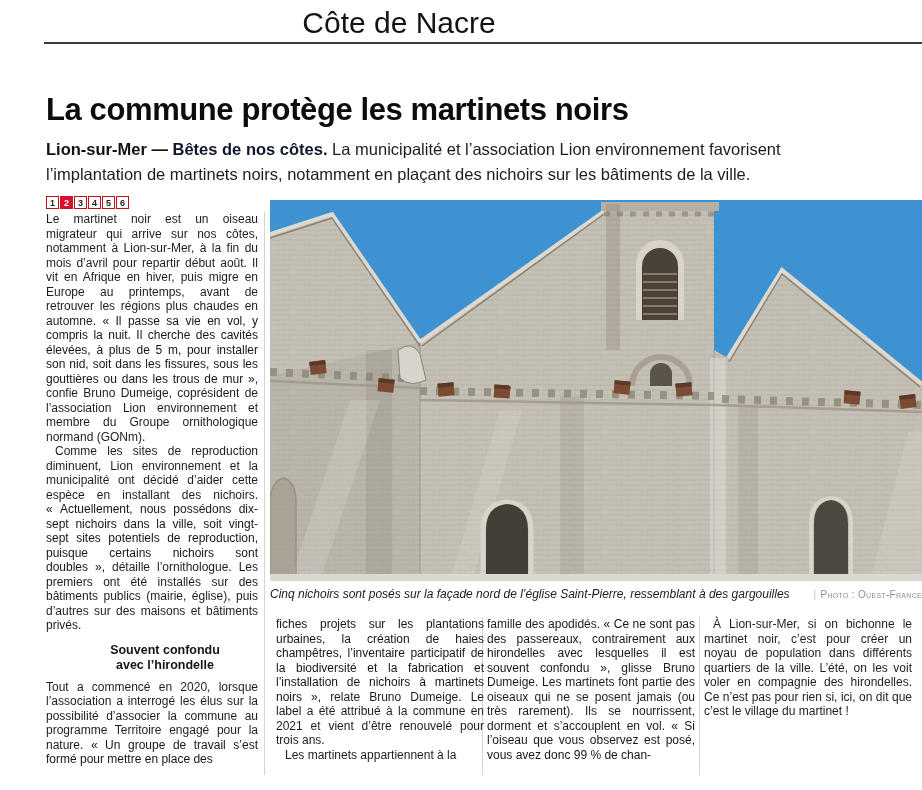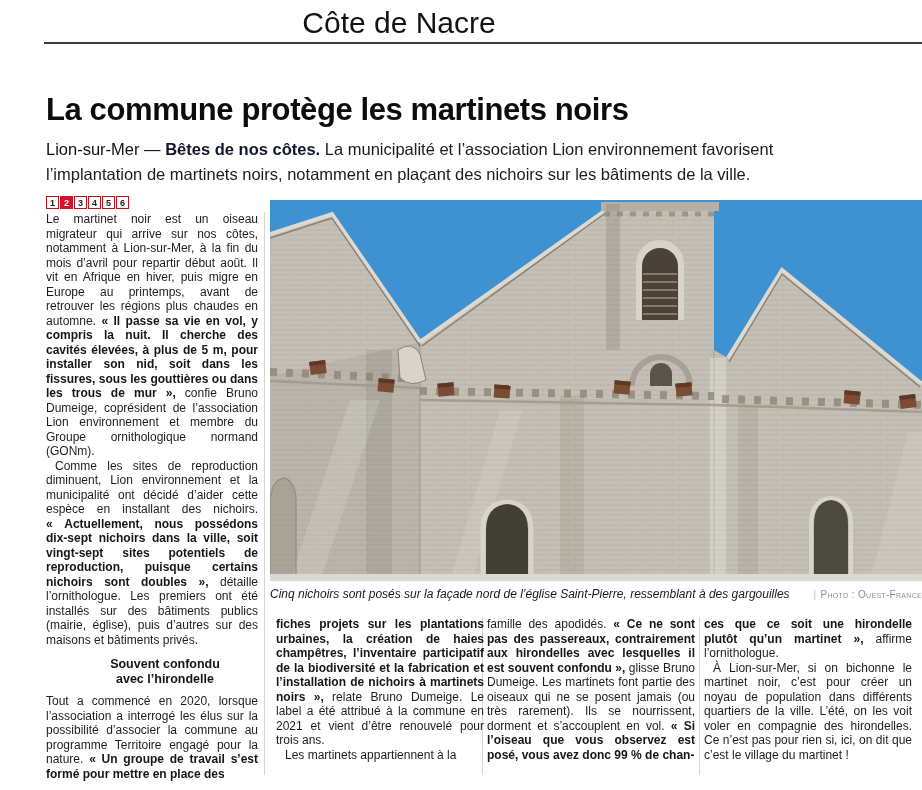--- a/index.html
+++ b/index.html
@@ -8,33 +8,33 @@
 
   .section-title{position:absolute;top:6px;left:17px;width:764px;text-align:center;
                  font-size:30px;font-weight:400;color:#121212;letter-spacing:0;}
   .top-rule{position:absolute;top:42px;left:44px;width:878px;height:2px;background:#3c3c3c;}
 
   .headline{position:absolute;top:92px;left:46px;margin:0;font-size:31px;font-weight:bold;
             color:#0c0c0c;letter-spacing:-0.4px;white-space:nowrap;}
 
   .standfirst{position:absolute;top:137px;left:46px;width:830px;font-size:16.5px;
               line-height:25px;color:#1c1c1c;}
-  .sf-loc{font-weight:normal;color:#111;}
+  .sf-loc{font-weight:bold;color:#111;}
   .sf-rubric{font-weight:bold;color:#0f172a;}
 
   .pagination{position:absolute;top:196px;left:46px;display:flex;gap:1px;}
   .pagebox{width:11px;height:11px;border:1px solid #c3101f;display:flex;align-items:center;
            justify-content:center;font-size:9px;font-weight:bold;color:#25211f;background:#fff;}
   .pagebox.active{background:#d6112d;border-color:#d6112d;color:#fff;}
 
   .body-text{font-size:12px;line-height:14.5px;text-align:justify;color:#1d1d1d;
              hyphens:auto;-webkit-hyphens:auto;}
   .body-text p{margin:0;}
   .body-text p.indent{text-indent:9px;}
-  .bq{font-weight:bold;color:#161616;}
+  .bq{font-weight:normal;color:#161616;}
 
   .col-left{position:absolute;top:212px;left:46px;width:212px;}
   .crosshead{margin:10px 0 7px 0;padding-left:26px;font-size:12.5px;line-height:15px;
              font-weight:bold;text-align:center;color:#151515;}
 
   .col-rule{position:absolute;width:1px;background:#d4d4d4;}
   .rule-a{left:264px;top:212px;height:563px;}
   .rule-b{left:482px;top:617px;height:158px;}
   .rule-c{left:699px;top:617px;height:158px;}
 
@@ -189,17 +189,16 @@
   <div class="bcol bcol1 body-text">
     <p><span class="bq">fiches projets sur les plantations urbaines, la création de haies champêtres, l’inventaire participatif de la biodiversité et la fabrication et l’installation de nichoirs à martinets noirs&nbsp;», </span><span>relate Bruno Dumeige. Le label a été attribué à la commune en 2021 et vient d’être renouvelé pour trois ans.</span></p>
     <p class="indent"><span>Les martinets appartiennent à la</span></p>
   </div>
 
   <div class="bcol bcol2 body-text">
     <p><span>famille des apodidés. </span><span class="bq">«&nbsp;Ce ne sont pas des passereaux, contrairement aux hirondelles avec lesquelles il est souvent confondu&nbsp;», </span><span>glisse Bruno Dumeige. Les martinets font partie des oiseaux qui ne se posent jamais (ou très rarement). Ils se nourrissent, dorment et s’accouplent en vol. </span><span class="bq">«&nbsp;Si l’oiseau que vous observez est posé, vous avez donc 99&nbsp;% de chan-</span></p>
   </div>
 
   <div class="bcol bcol3 body-text">
-    <p><span class="bq">ces que ce soit une hirondelle plutôt qu’un martinet&nbsp;», </span><span>affirme l’ornithologue.</span></p>
     <p class="indent"><span>À Lion-sur-Mer, si on bichonne le martinet noir, c’est pour créer un noyau de population dans différents quartiers de la ville. L’été, on les voit voler en compagnie des hirondelles. Ce n’est pas pour rien si, ici, on dit que c’est le village du martinet&nbsp;!</span></p>
   </div>
 
 </div>
 
 </body></html>

